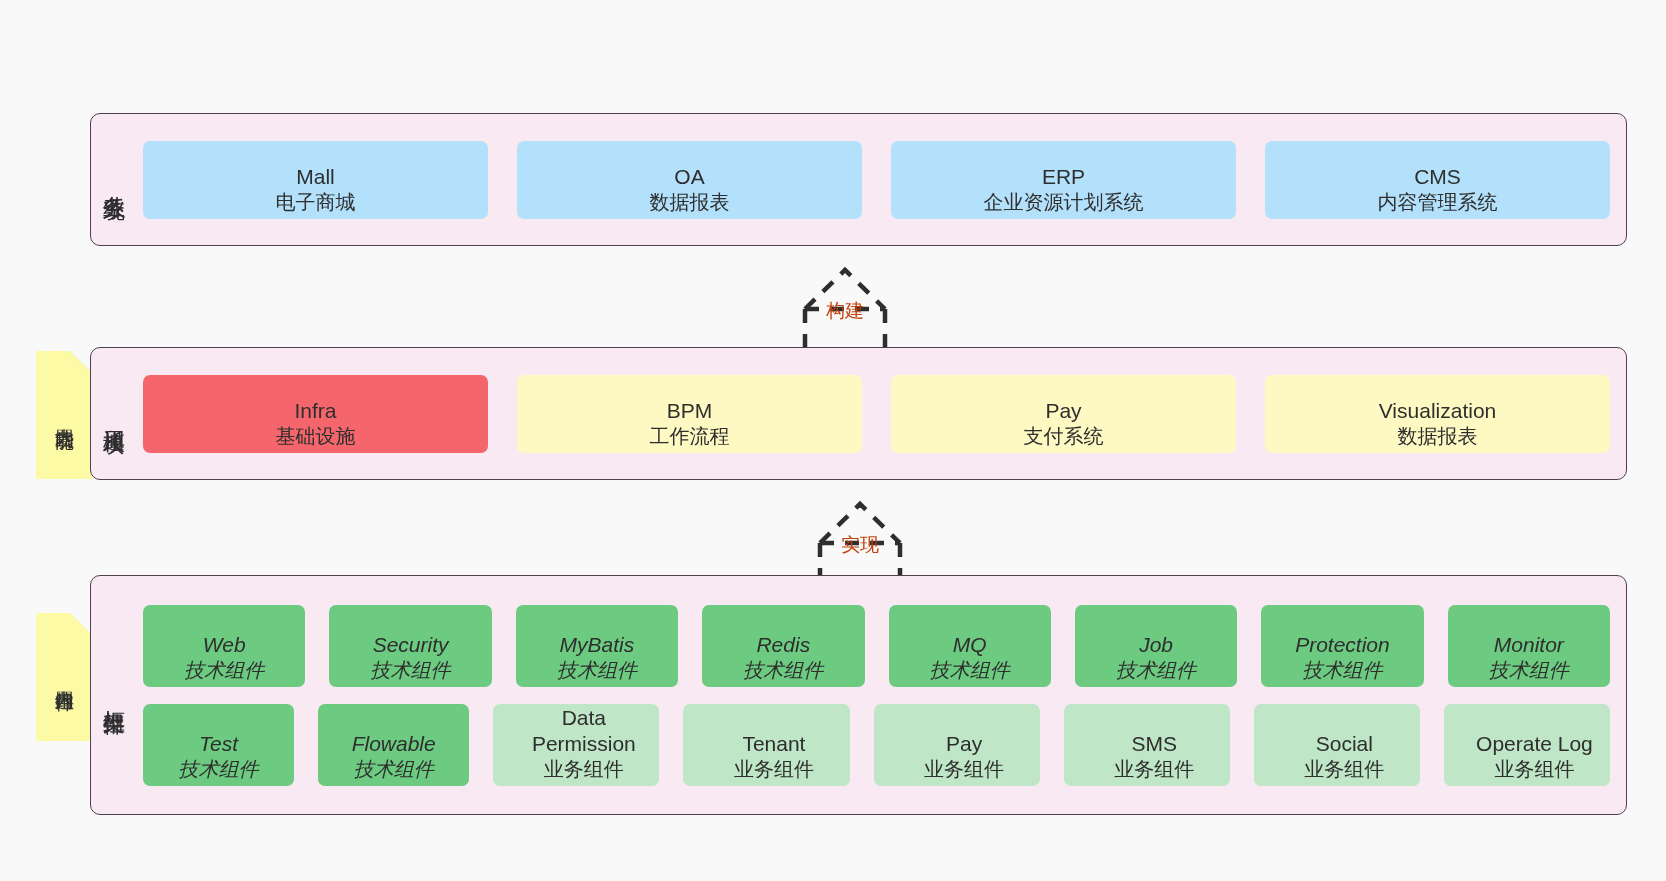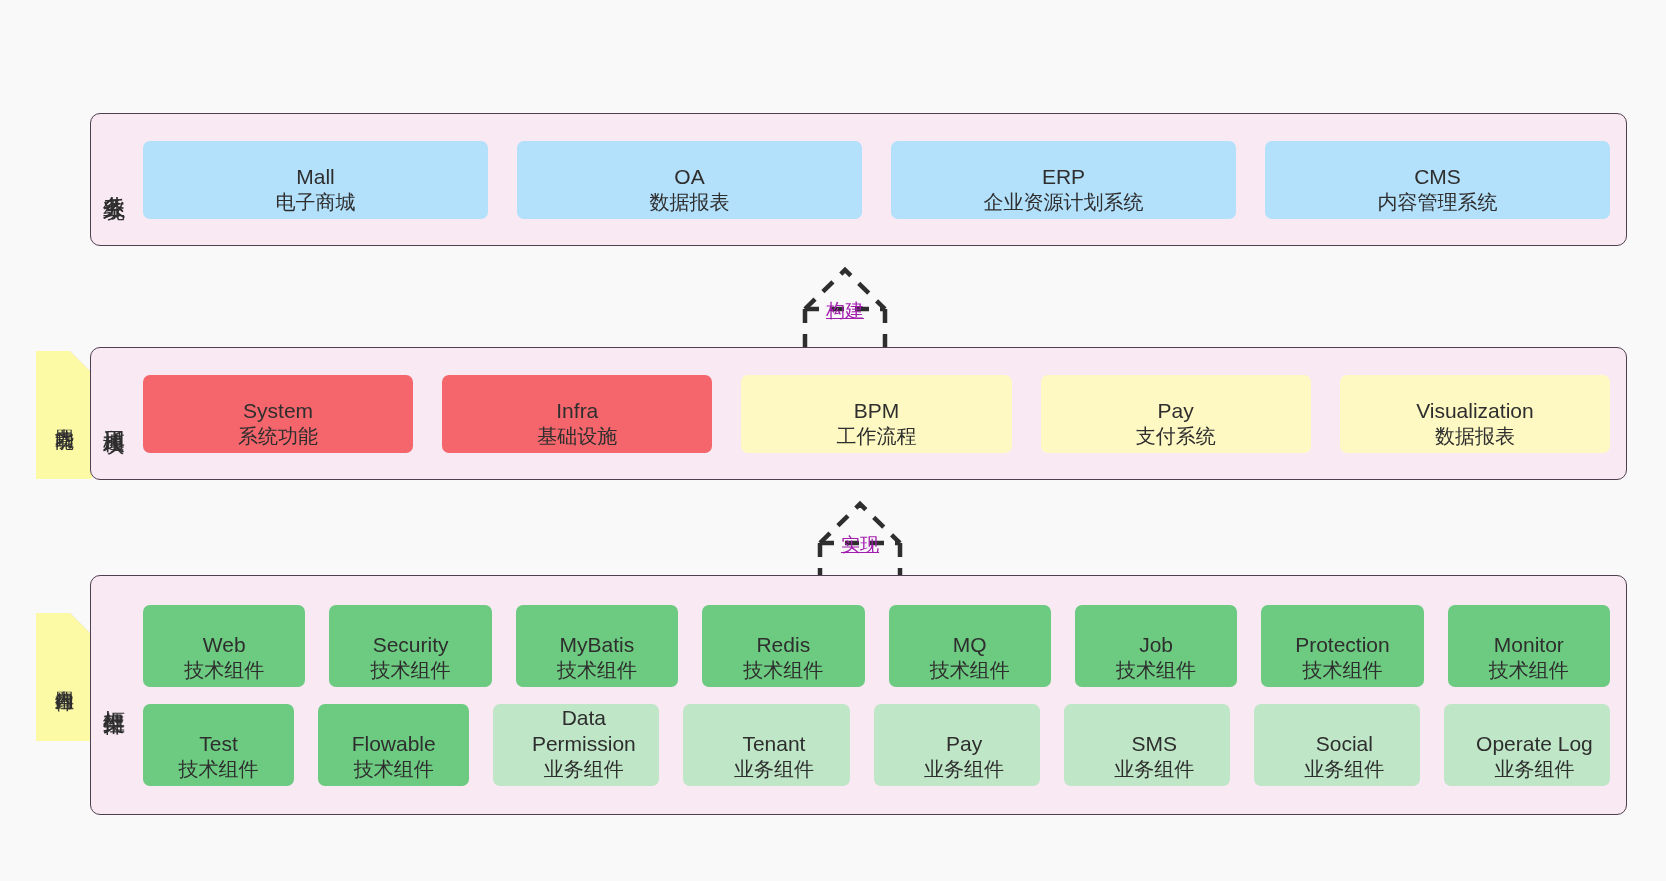--- a/index.html
+++ b/index.html
@@ -89,21 +89,21 @@
   .node .line2 {
     font-size: 20px;
     line-height: 1.24;
     white-space: nowrap;
   }
   .node.wrap .line1 { white-space: normal; }
 
   .blue   { background: #b3e0fb; }
   .red    { background: #f4666c; }
   .pink   { background: #fef9c3; }
-  .green  { background: #6ccb80; }
+  .green  { background: #6ccb80; font-style: italic; }
   .lgreen { background: #bfe6c6; padding-left: 17px; }
 
   
   .note {
     position: absolute;
     box-sizing: border-box;
     background: #fdfaa6;
     display: flex;
     align-items: center;
     justify-content: center;
@@ -140,25 +140,24 @@
     position: absolute;
     left: 0; top: 0;
     overflow: visible;
   }
   .arrow .arrow-label {
     position: absolute;
     left: 50%;
     transform: translateX(-50%);
     top: 36px;
     font-size: 19px;
-    color: #a21caf;
+    color: #c2410c;
     background: transparent;
     white-space: nowrap;
     padding: 0 2px;
-    text-decoration: underline;
   }
 </style>
 </head>
 <body>
 
 <div id="canvas">
 
   <div class="layer" id="layer-business" style="left:90px; top:113px; width:1537px; height:133px;">
     <div class="layer-title">业务系统</div>
     <div class="layer-body">
@@ -196,24 +195,20 @@
   <div class="note note-clip" style="left:36px; top:351px; width:56px; height:128px;">
     <span class="fold"></span>
     <span>内置功能</span>
   </div>
 
   <div class="layer" id="layer-module" style="left:90px; top:347px; width:1537px; height:133px;">
     <div class="layer-title">通用模块</div>
     <div class="layer-body">
       <div class="row" style="height:78px;">
         <div class="node red">
-          <div class="line1">System</div>
-          <div class="line2">系统功能</div>
-        </div>
-        <div class="node red">
           <div class="line1">Infra</div>
           <div class="line2">基础设施</div>
         </div>
         <div class="node pink">
           <div class="line1">BPM</div>
           <div class="line2">工作流程</div>
         </div>
         <div class="node pink">
           <div class="line1">Pay</div>
           <div class="line2">支付系统</div>

